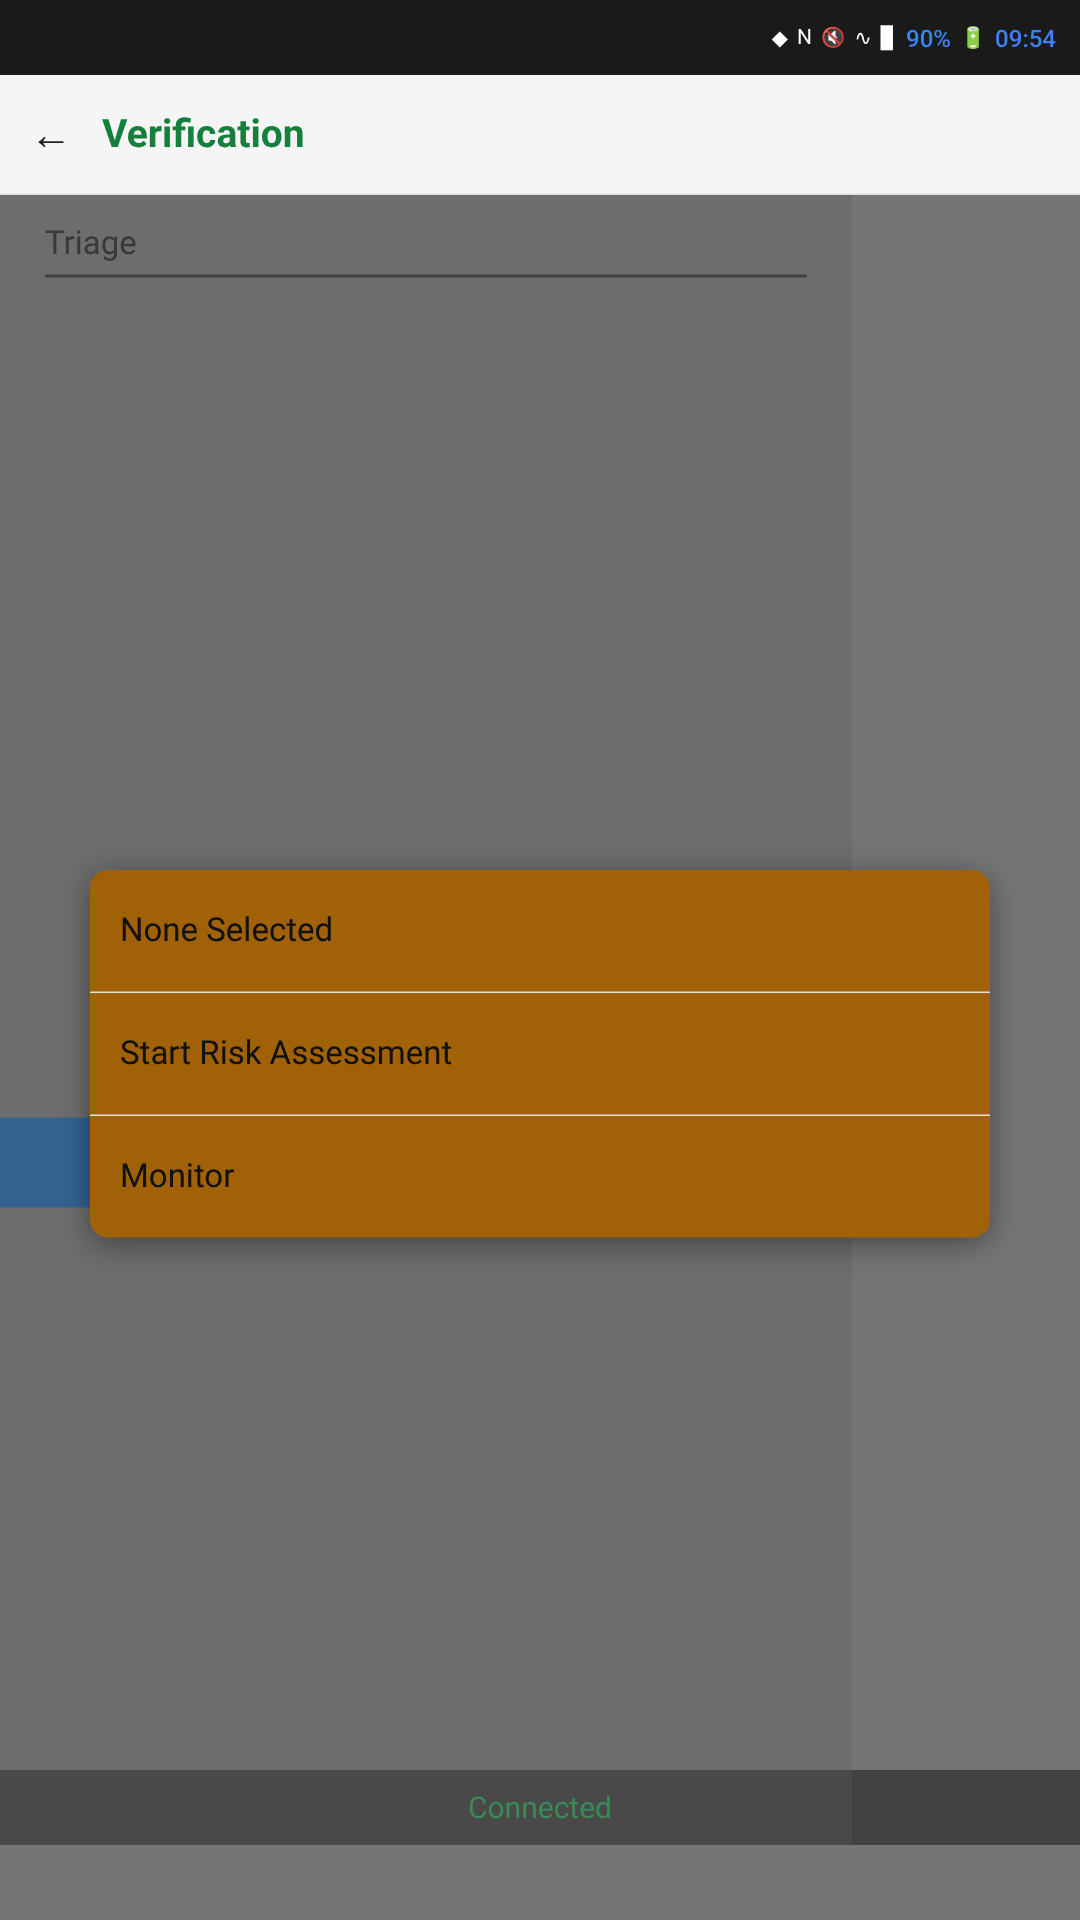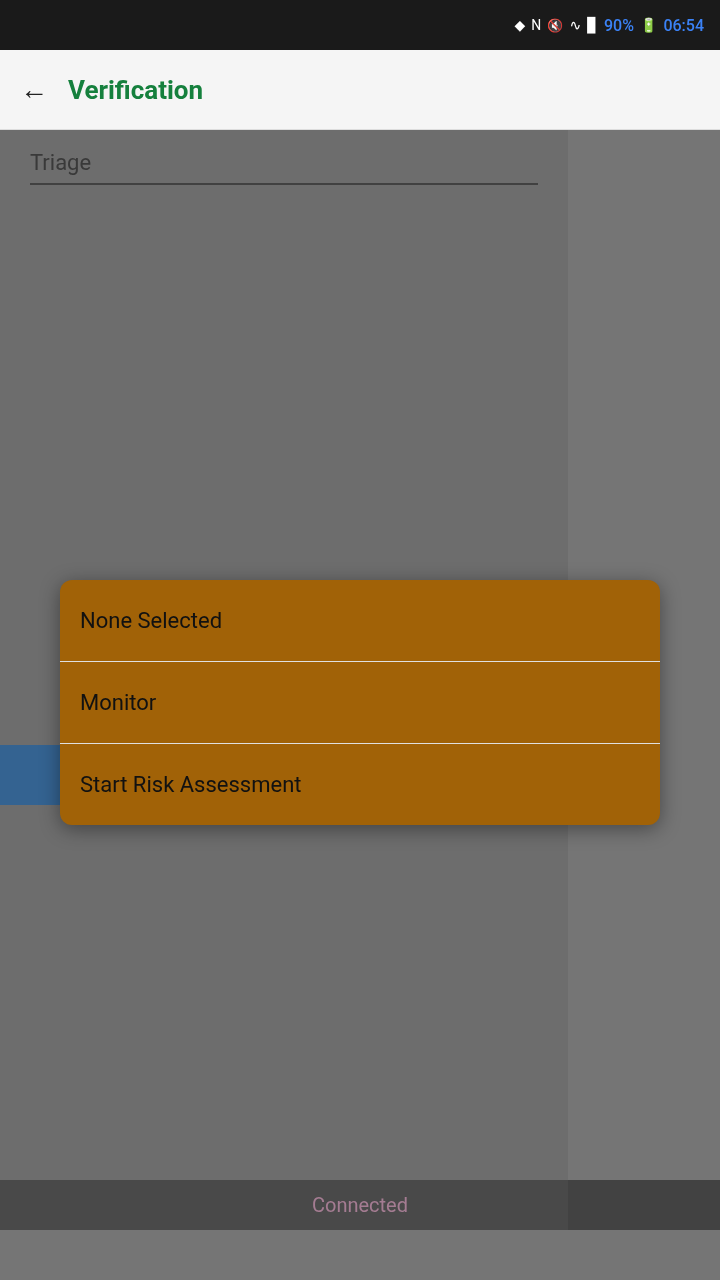--- a/index.html
+++ b/index.html
@@ -139,21 +139,21 @@
       bottom: 0;
       width: 720px;
       height: 50px;
       background-color: #424242;
       display: flex;
       align-items: center;
       justify-content: center;
     }
 
     .connected-text {
-      color: #f9a8d4;
+      color: #22c55e;
       font-size: 20px;
     }
 
     
     .dim-overlay {
       position: absolute;
       top: 0;
       left: 0;
       width: 100%;
       height: 100%;
@@ -166,21 +166,21 @@
 
 <div class="status-bar">
   <div class="status-icons">
     <span style="color:white;font-size:14px;">◆</span>
     <span style="color:white;font-size:14px;">N</span>
     <span style="color:white;font-size:13px;">🔇</span>
     <span style="color:white;font-size:14px;">∿</span>
     <span style="color:white;font-size:14px;">▊</span>
     <span class="status-text">90%</span>
     <span style="color:white;font-size:14px;">🔋</span>
-    <span class="status-text">06:54</span>
+    <span class="status-text">09:54</span>
   </div>
 </div>
 
 <div class="app-bar">
   <span class="back-arrow">←</span>
   <span class="app-bar-title">Verification</span>
 </div>
 
 <div class="bg-content">
 
@@ -191,23 +191,23 @@
   <div class="blue-button-strip"></div>
   <div class="blue-button-strip-right"></div>
 
   <div class="dim-overlay"></div>
 
   <div class="dropdown-overlay">
     <div class="dropdown-item">
       <span>None Selected</span>
     </div>
     <div class="dropdown-item">
+      <span>Start Risk Assessment</span>
+    </div>
+    <div class="dropdown-item">
       <span>Monitor</span>
     </div>
-    <div class="dropdown-item">
-      <span>Start Risk Assessment</span>
-    </div>
   </div>
 
   <div class="bottom-bar">
     <span class="connected-text">Connected</span>
   </div>
 </div>
 
 </body></html>

